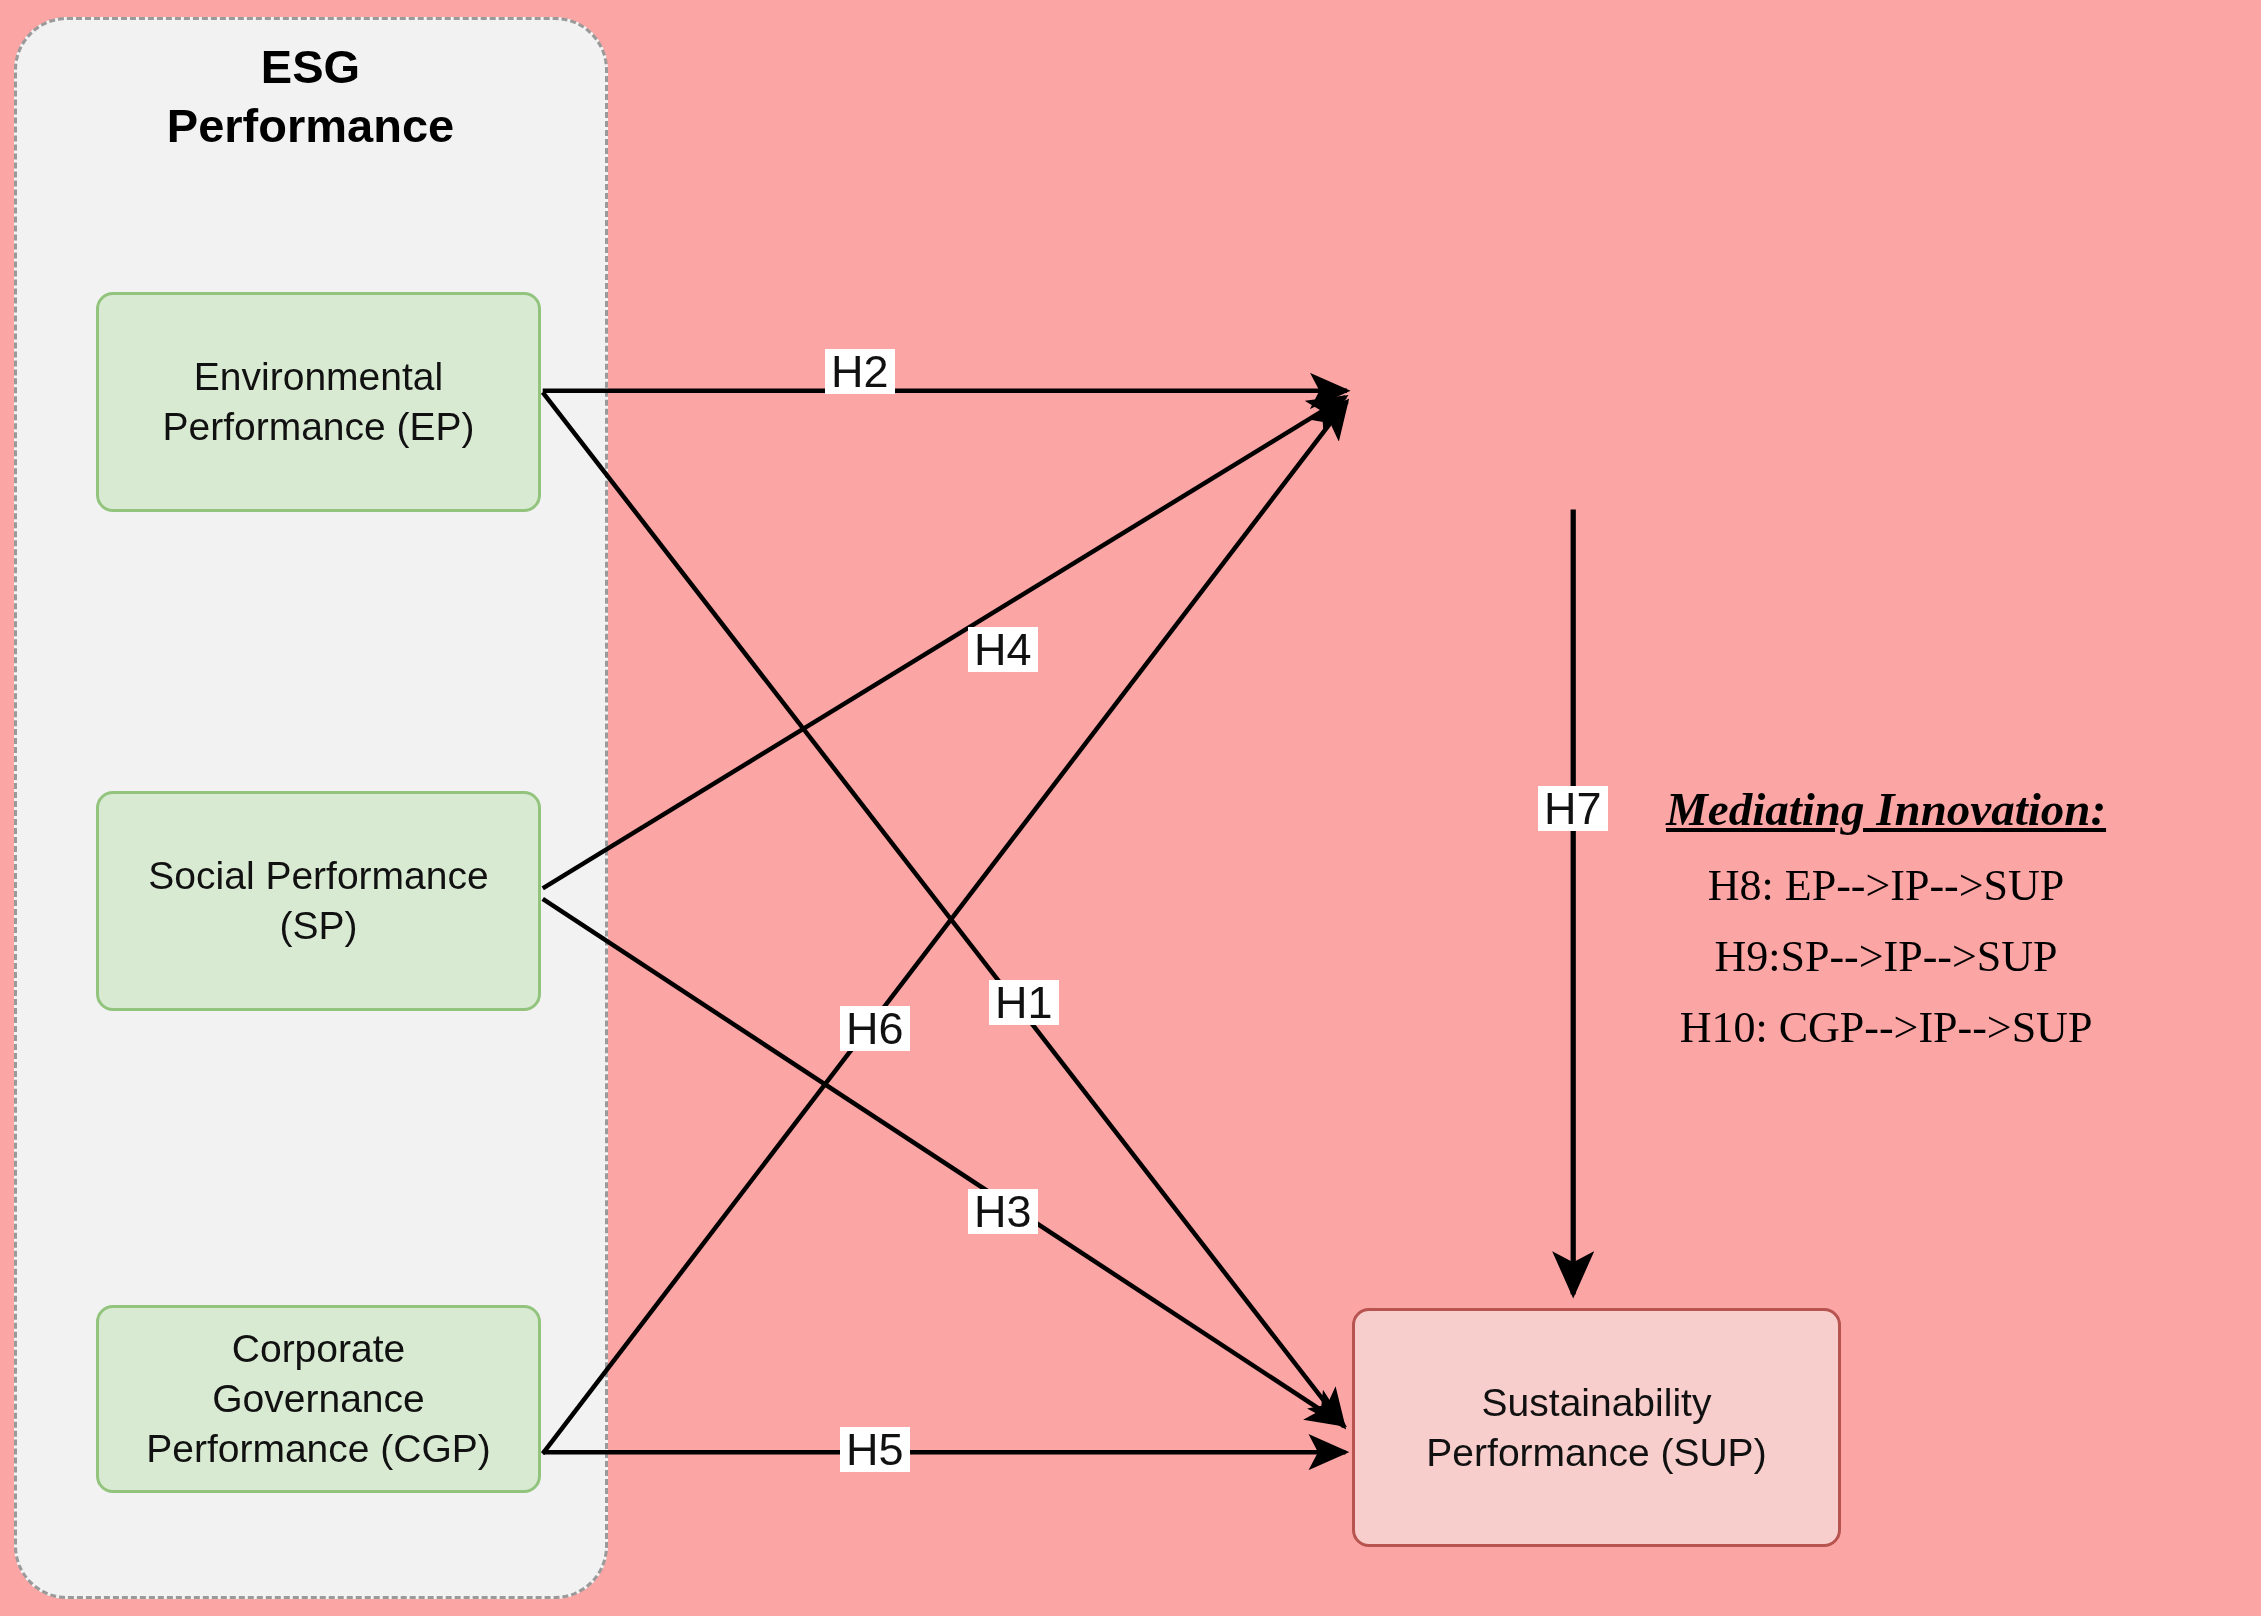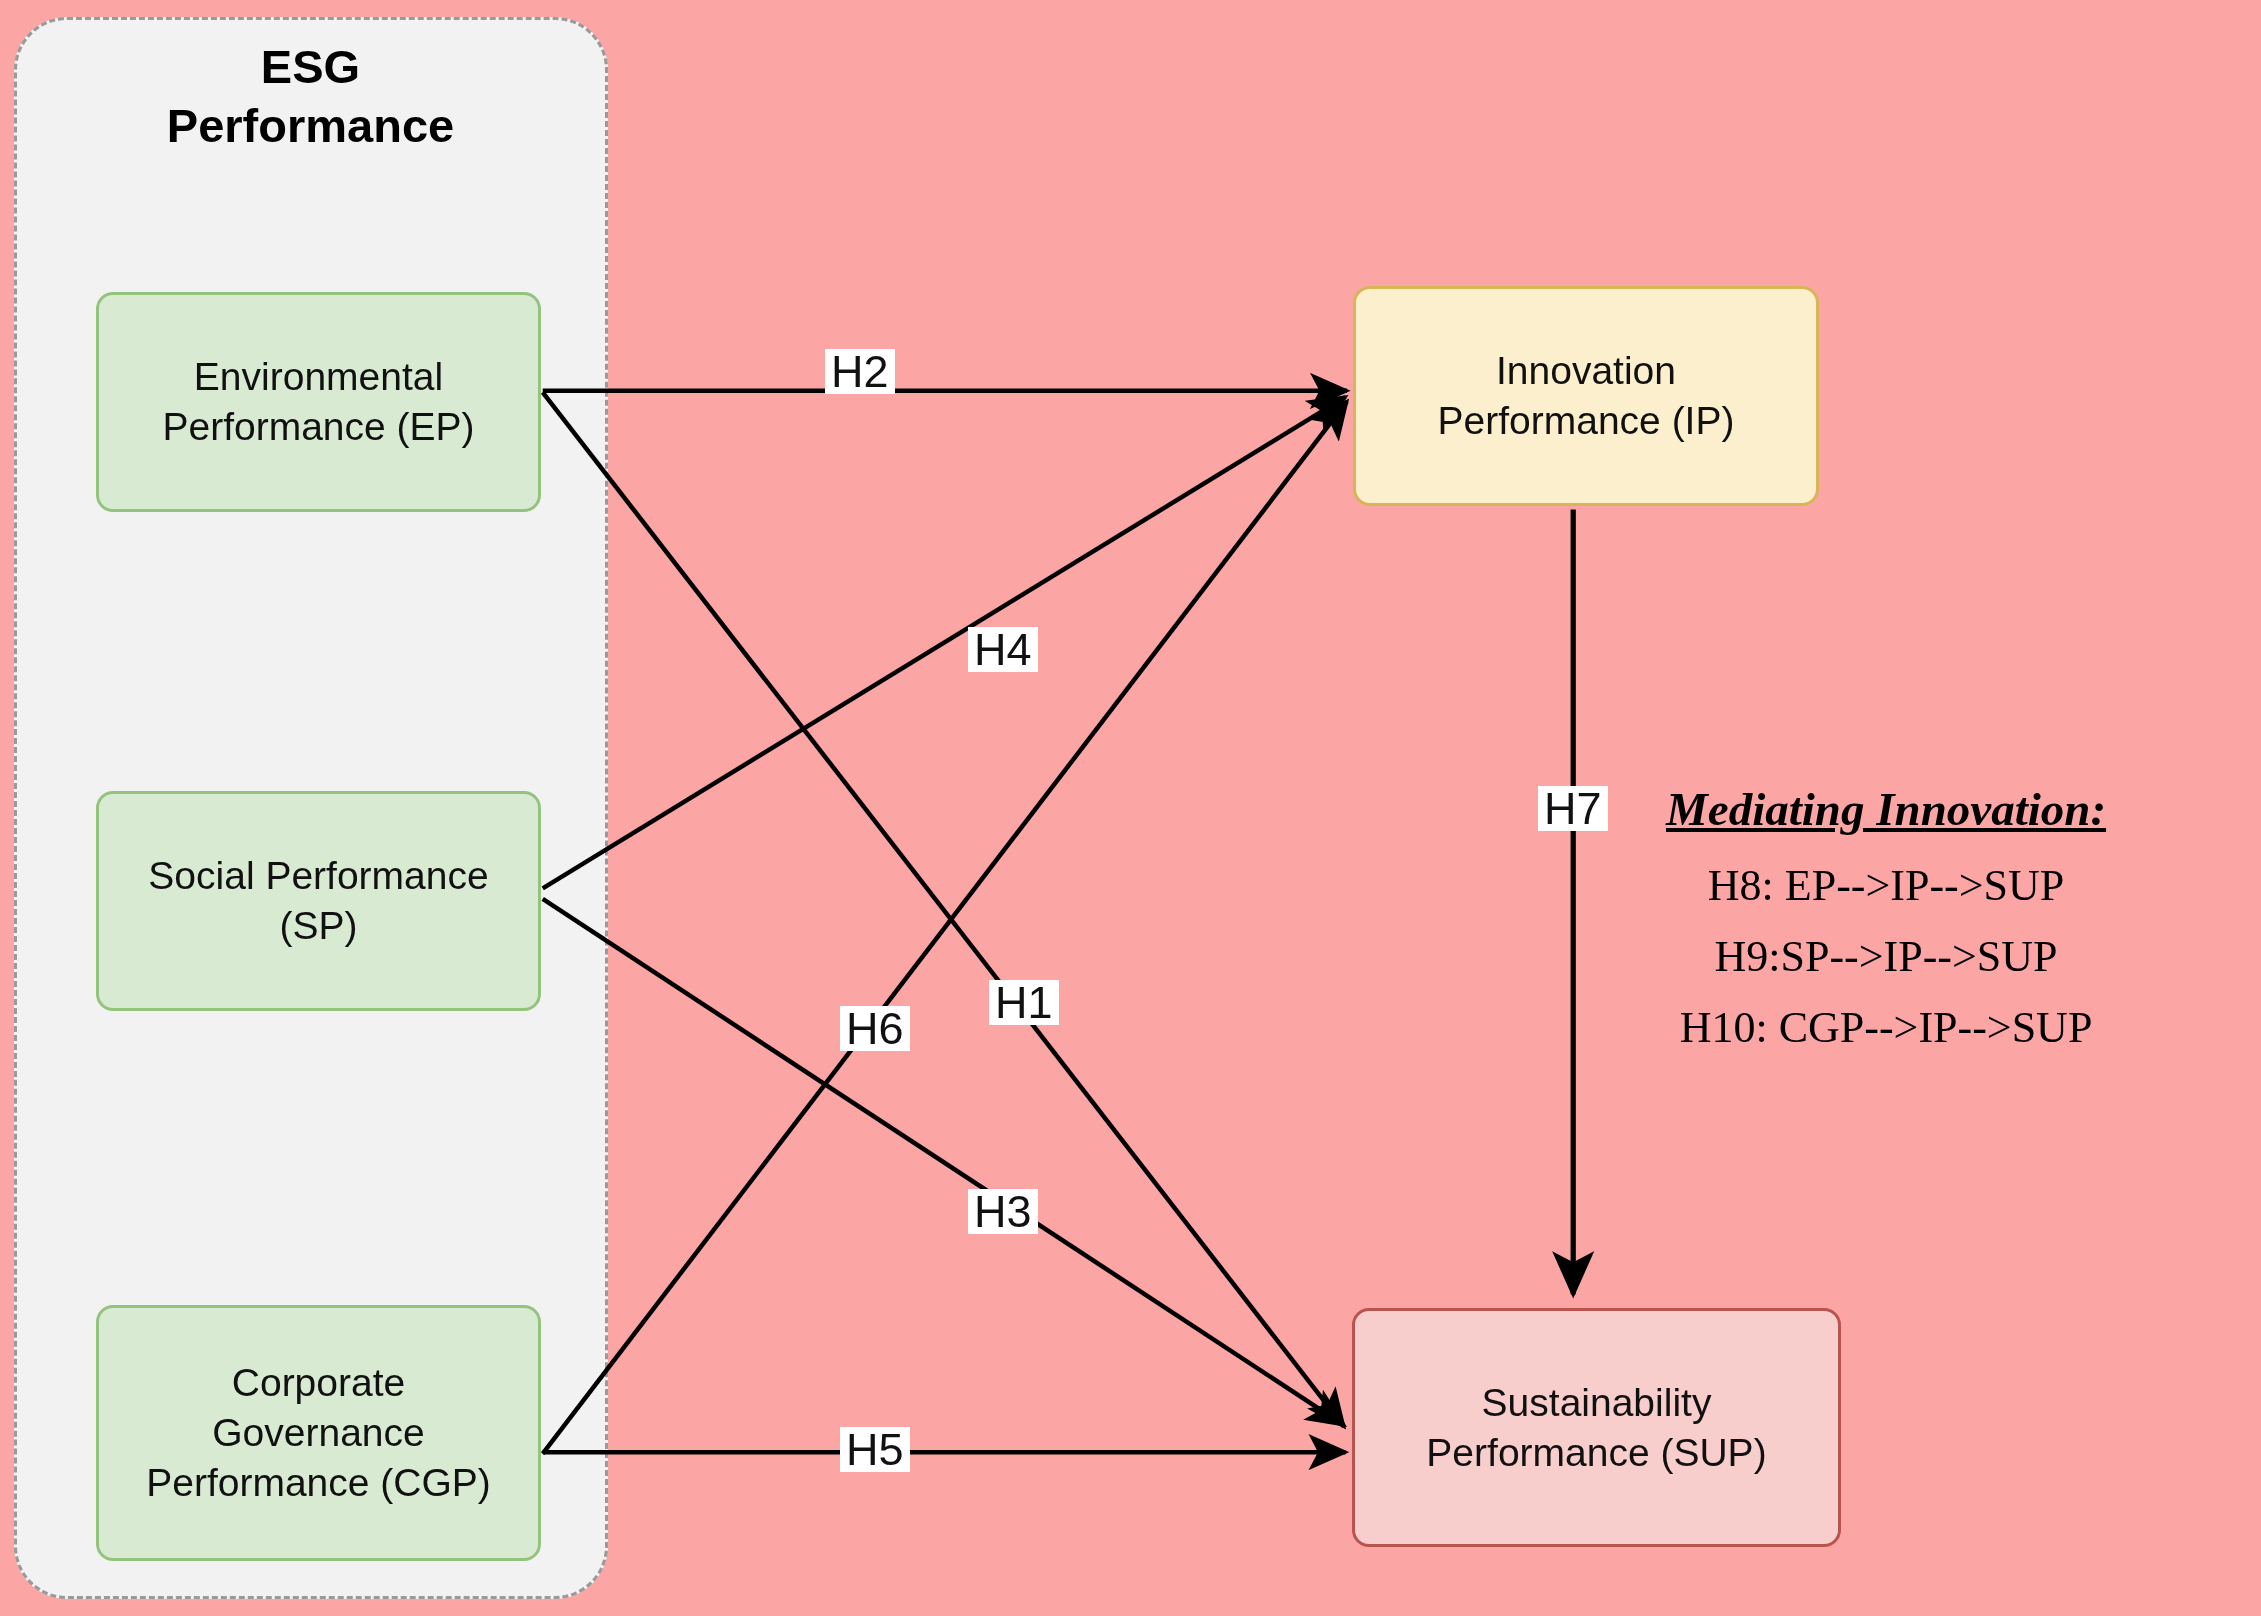--- a/index.html
+++ b/index.html
@@ -72,21 +72,21 @@
     background: #fcefcd;
     border: 3.8px solid #d6b656;
   }
   .node-pink {
     background: #f8cecc;
     border: 3.8px solid #b85450;
   }
 
   #node-ep  { left: 96px; top: 292px;  width: 445px; height: 220px; }
   #node-sp  { left: 96px; top: 791px; width: 445px; height: 220px; }
-  #node-cgp { left: 96px; top: 1305px; width: 445px; height: 256px; }
+  #node-cgp { left: 96px; top: 1305px; width: 445px; height: 188px; }
   #node-ip  { left: 1353px; top: 286px;  width: 466px; height: 220px; }
   #node-sup { left: 1352px; top: 1308px; width: 489px; height: 239px; }
 
   
   #edge-layer {
     position: absolute;
     left: 0;
     top: 0;
     width: 2261px;
     height: 1616px;
@@ -172,22 +172,20 @@
   <div class="node node-green" id="node-ep">Environmental
 Performance (EP)</div>
 
   <div class="node node-green" id="node-sp">Social Performance
 (SP)</div>
 
   <div class="node node-green" id="node-cgp">Corporate
 Governance
 Performance (CGP)</div>
 
-  <div class="node node-yellow" id="node-ip">Innovation
-Performance (IP)</div>
 
   <div class="node node-pink" id="node-sup">Sustainability
 Performance (SUP)</div>
 
   <div class="edge-label" id="label-h2">H2</div>
   <div class="edge-label" id="label-h4">H4</div>
   <div class="edge-label" id="label-h1">H1</div>
   <div class="edge-label" id="label-h6">H6</div>
   <div class="edge-label" id="label-h3">H3</div>
   <div class="edge-label" id="label-h5">H5</div>

